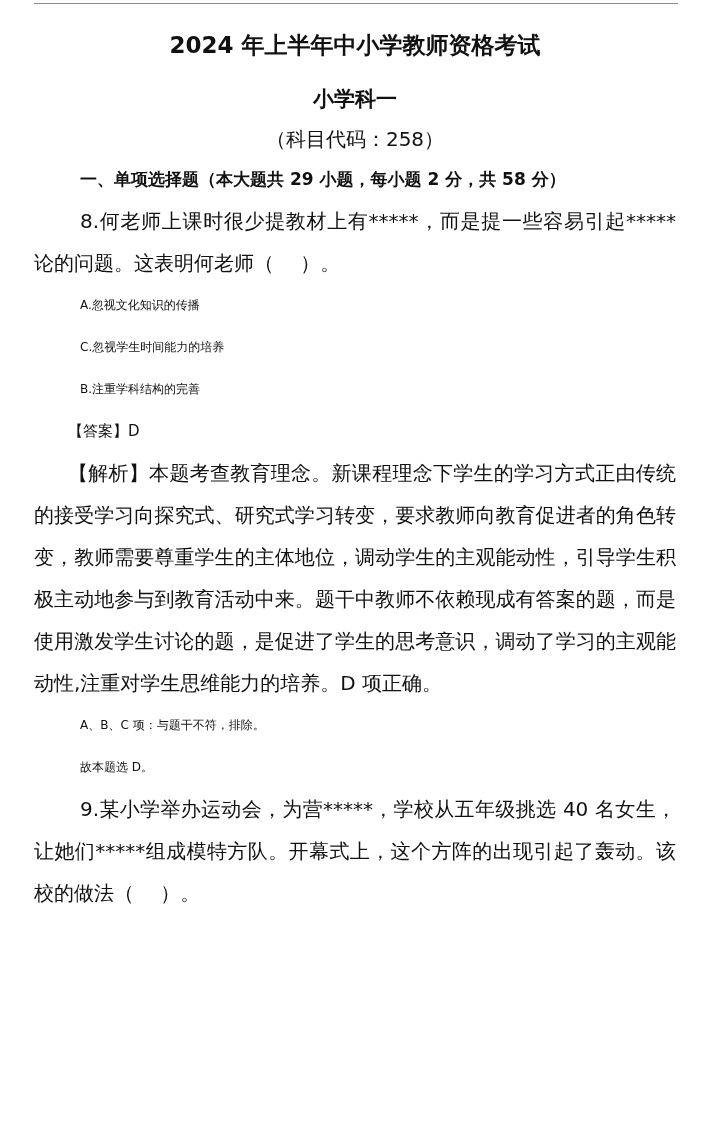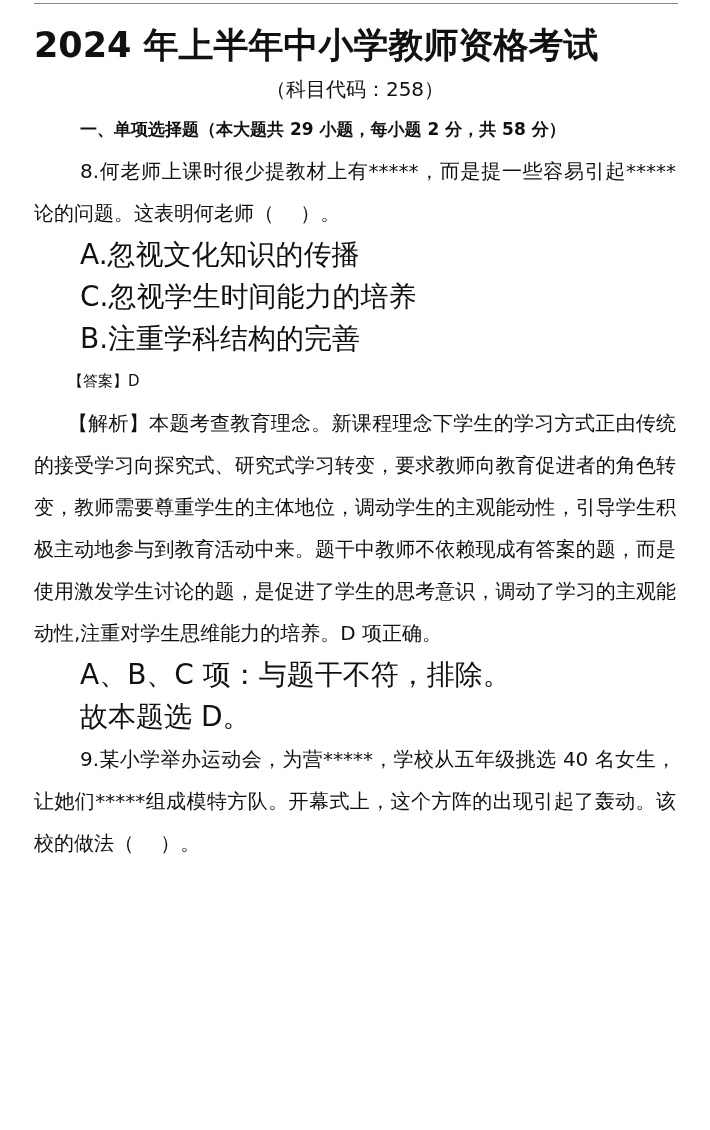--- a/index.html
+++ b/index.html
@@ -23,21 +23,22 @@
       height: 1px;
       background: #8a8a8a;
     }
     .page {
       position: absolute;
       left: 34px;
       top: 24px;
       width: 642px;
     }
     .title {
-      font-size: 35px;
+      text-align: center;
+      font-size: 23px;
       font-weight: bold;
       line-height: 42px;
       margin: 0;
       letter-spacing: 0px;
     }
     .subtitle {
       text-align: center;
       font-size: 21px;
       font-weight: bold;
       line-height: 34px;
@@ -58,21 +59,21 @@
       margin-top: 2px;
     }
     .para {
       font-size: 20px;
       line-height: 42px;
       text-indent: 46px;
       text-align: justify;
       margin: 0;
     }
     .option {
-      font-size: 28px;
+      font-size: 12px;
       line-height: 42px;
       padding-left: 46px;
       margin: 0;
     }
     .answer {
       font-size: 15px;
       line-height: 42px;
       padding-left: 34px;
       margin: 0;
     }
@@ -84,20 +85,21 @@
       margin: 0;
     }
   </style>
 </head>
 <body>
 
 <div class="top-rule"></div>
 
 <div class="page">
   <h1 class="title">2024 年上半年中小学教师资格考试</h1>
+  <div class="subtitle">小学科一</div>
   <div class="code">（科目代码：258）</div>
 
   <div class="section-heading">一、单项选择题（本大题共 29 小题，每小题 2 分，共 58 分）</div>
 
   <div>
     <p class="para">8.何老师上课时很少提教材上有*****，而是提一些容易引起*****论的问题。这表明何老师（　 ）。</p>
     <div>
       <p class="option">A.忽视文化知识的传播</p>
       <p class="option">C.忽视学生时间能力的培养</p>
       <p class="option">B.注重学科结构的完善</p>

